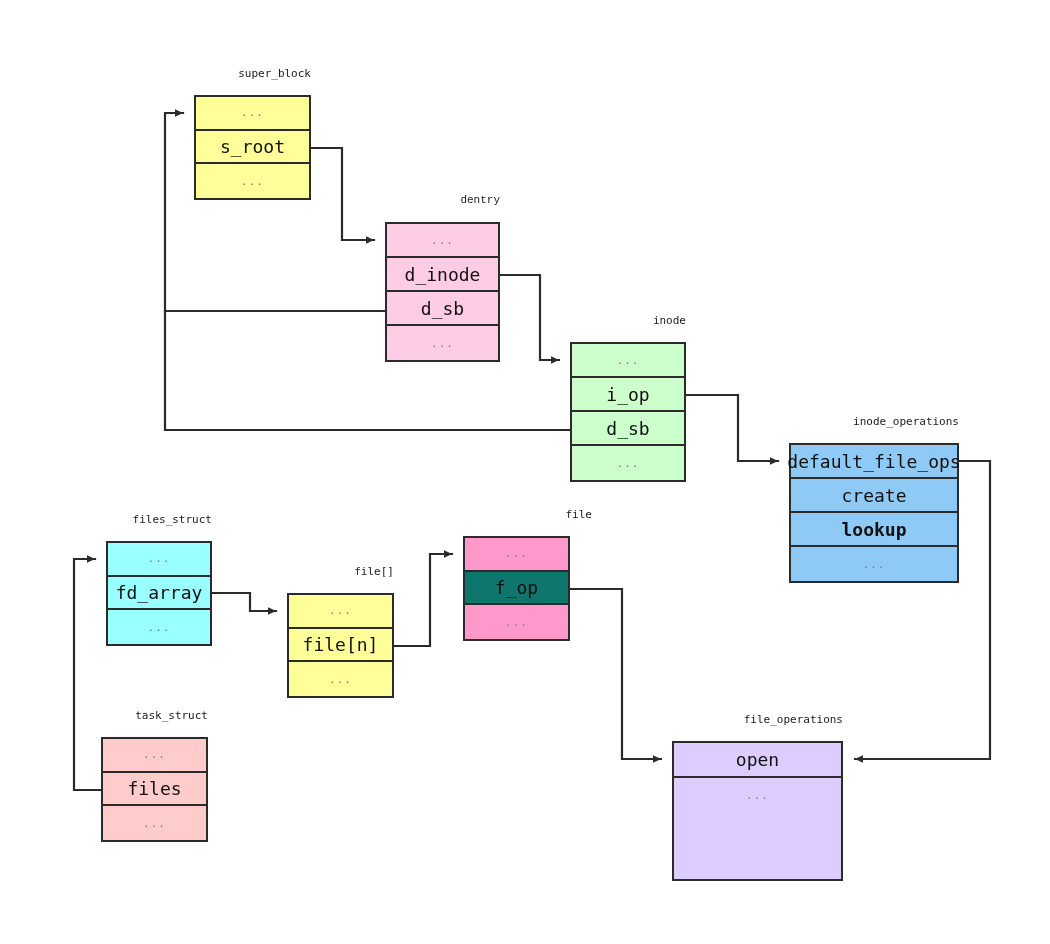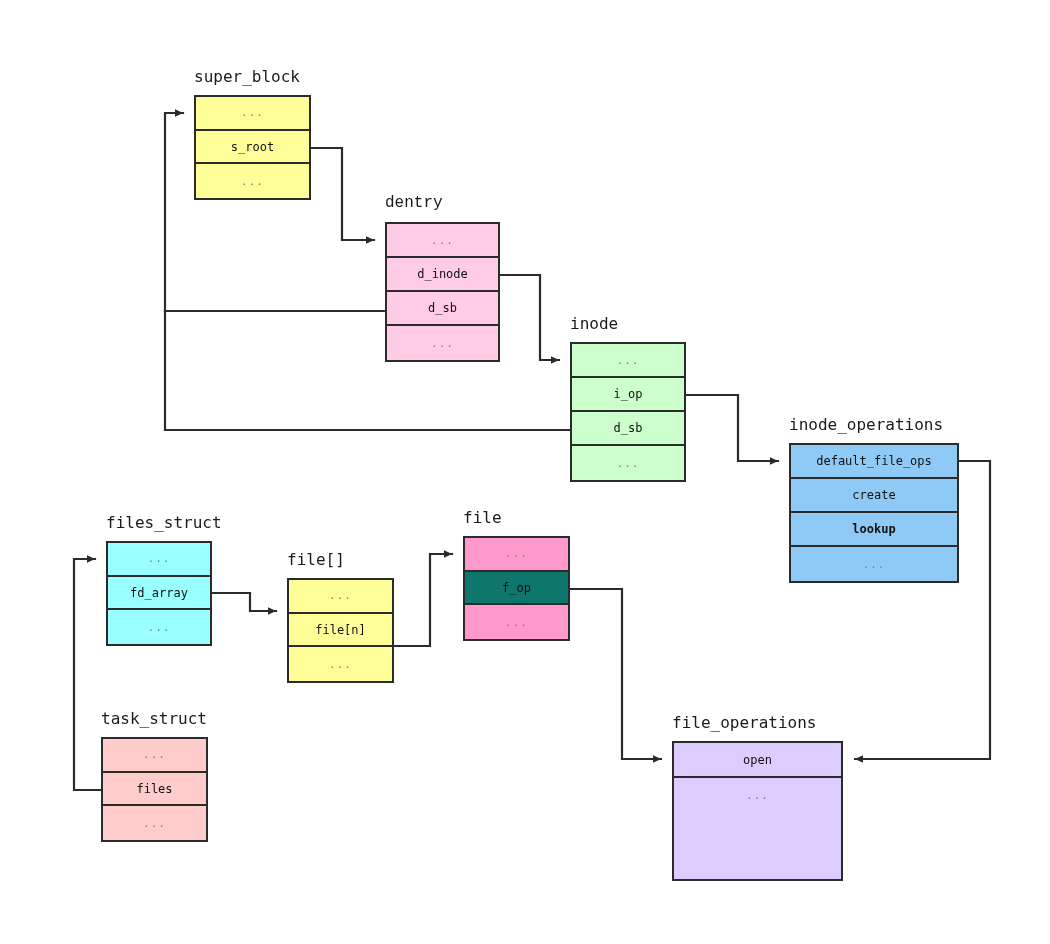--- a/index.html
+++ b/index.html
@@ -26,40 +26,40 @@
     pointer-events: none;
   }
   .struct {
     position: absolute;
     box-sizing: border-box;
   }
   .struct-title {
     position: absolute;
     left: 0;
     width: 100%;
-    text-align: left;
-    font-size: 16px;
+    text-align: right;
+    font-size: 11px;
     color: #1a1a1a;
     font-family: "DejaVu Sans Mono", monospace;
     white-space: nowrap;
   }
   .struct-body {
     position: absolute;
     left: 0;
     box-sizing: border-box;
     border: 2.2px solid #2b2b2b;
     display: flex;
     flex-direction: column;
   }
   .row {
     box-sizing: border-box;
     display: flex;
     align-items: center;
     justify-content: center;
-    font-size: 12px;
+    font-size: 18px;
     color: #111111;
     font-family: "DejaVu Sans Mono", monospace;
     border-bottom: 2.2px solid #2b2b2b;
     white-space: nowrap;
   }
   .row:last-child {
     border-bottom: none;
   }
   .row.ellipsis {
     color: #7a7a7a;
@@ -139,21 +139,21 @@
         </div>
       </div>
       <div class="struct" style="left: 106px; top: 513px; width: 106px; height: 133px;">
         <div class="struct-title" style="top: 0px;">files_struct</div>
         <div class="struct-body" style="top: 28px; width: 106px; height: 105px; background: rgb(153, 255, 255);">
           <div class="row ellipsis" style="height: 35px; background: rgb(153, 255, 255);">...</div>
           <div class="row" style="height: 35px; background: rgb(153, 255, 255);">fd_array</div>
           <div class="row ellipsis" style="height: 35px; background: rgb(153, 255, 255);">...</div>
         </div>
       </div>
-      <div class="struct" style="left: 287px; top: 550px; width: 107px; height: 133px;">
+      <div class="struct" style="left: 287px; top: 565px; width: 107px; height: 133px;">
         <div class="struct-title" style="top: 0px;">file[]</div>
         <div class="struct-body" style="top: 28px; width: 107px; height: 105px; background: rgb(255, 255, 153);">
           <div class="row ellipsis" style="height: 35px; background: rgb(255, 255, 153);">...</div>
           <div class="row" style="height: 35px; background: rgb(255, 255, 153);">file[n]</div>
           <div class="row ellipsis" style="height: 35px; background: rgb(255, 255, 153);">...</div>
         </div>
       </div>
       <div class="struct" style="left: 463px; top: 508px; width: 129px; height: 133px;">
         <div class="struct-title" style="top: 0px;">file</div>
         <div class="struct-body" style="top: 28px; width: 107px; height: 105px; background: rgb(255, 153, 204);">

